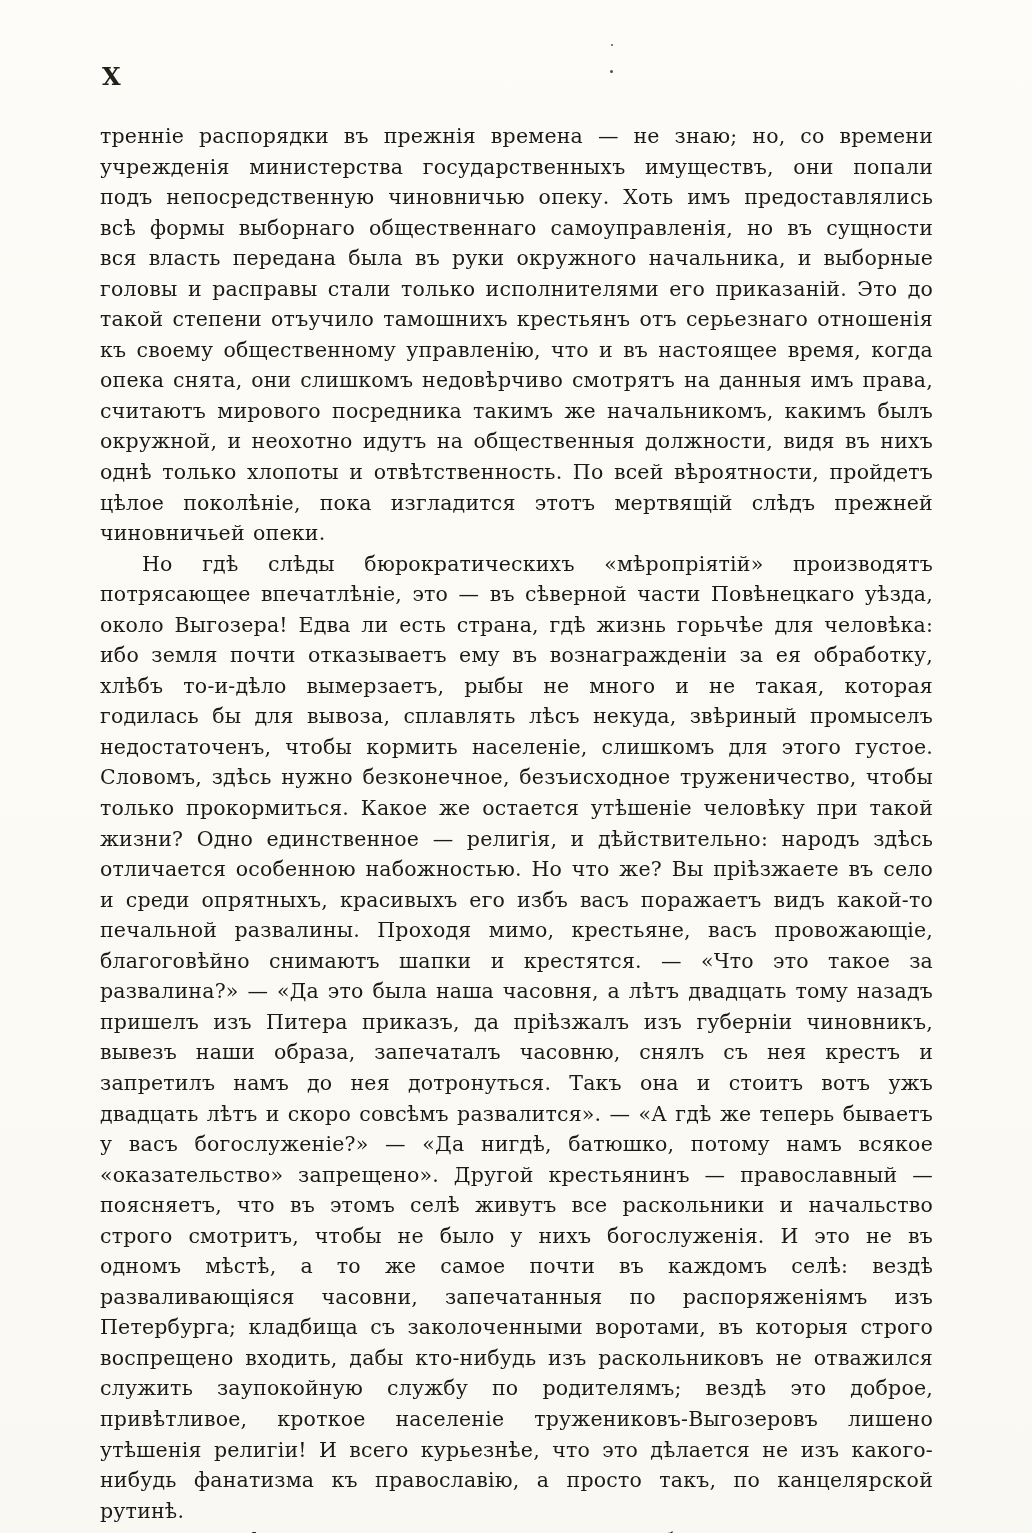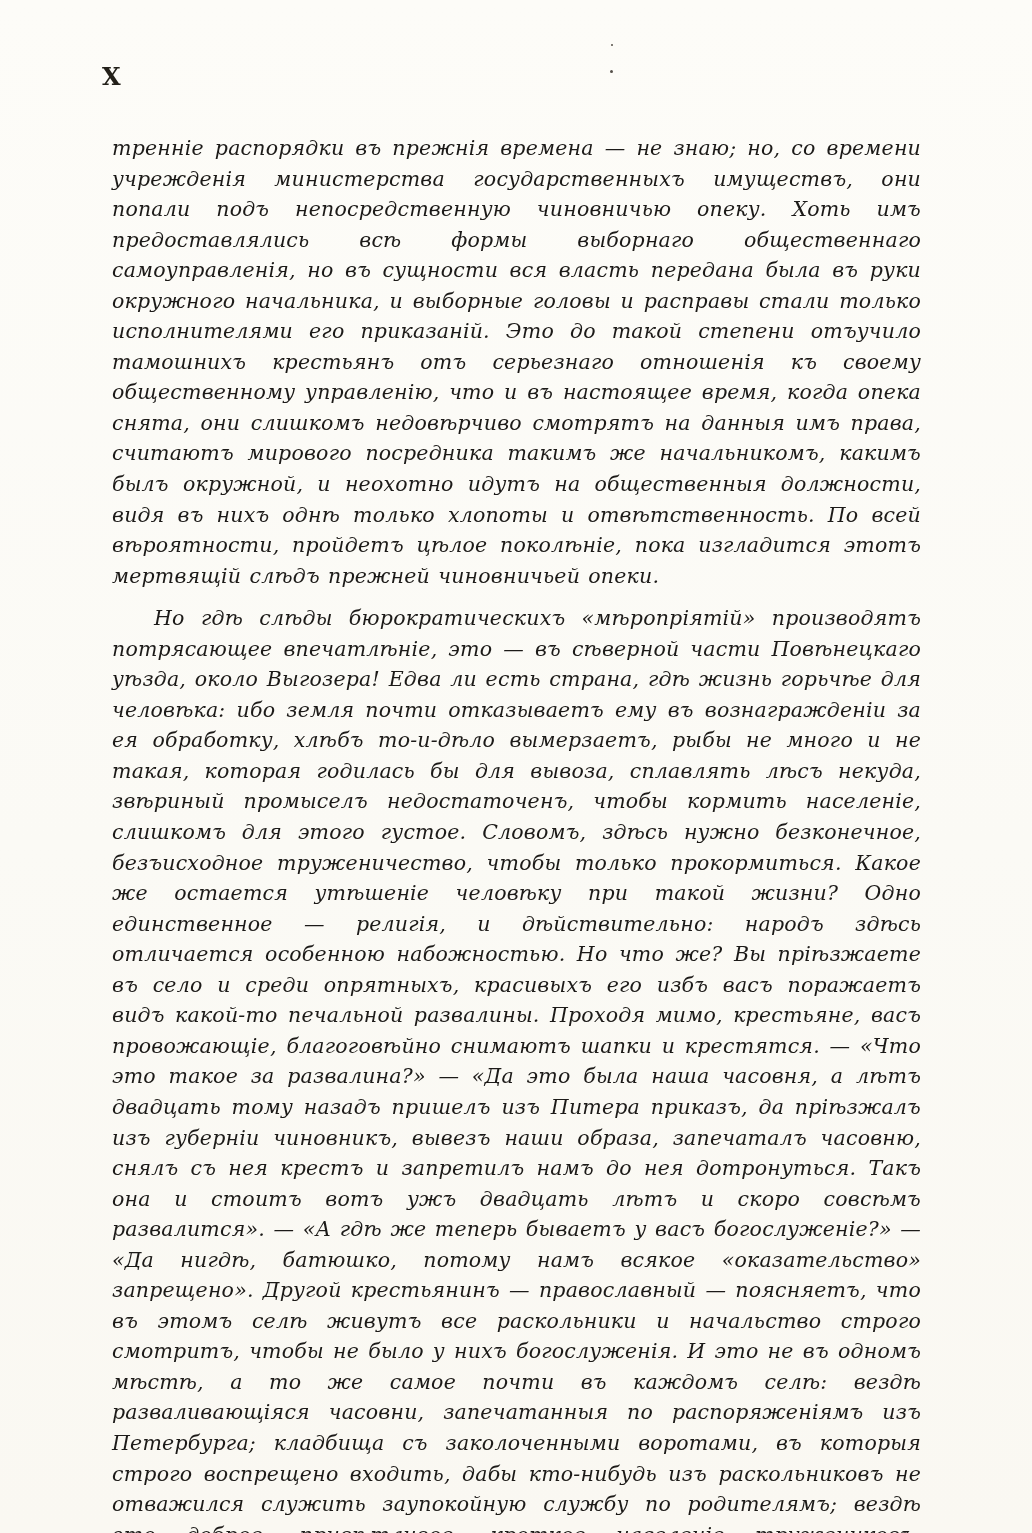--- a/index.html
+++ b/index.html
@@ -38,24 +38,23 @@
     top: 121px;
     left: 100px;
     width: 833px;
     font-size: 20.5px;
     line-height: 30.55px;
     text-align: justify;
     letter-spacing: 0.2px;
     word-spacing: 1.5px;
   }
   .text-block p {
-    margin: 12px;
+    margin: 0;
     padding: 0;
     text-indent: 0;
-    font-style: italic;
   }
   .text-block p.indent {
     text-indent: 42px;
   }
 </style>
 </head>
 <body>
 
 <div class="page">
 

